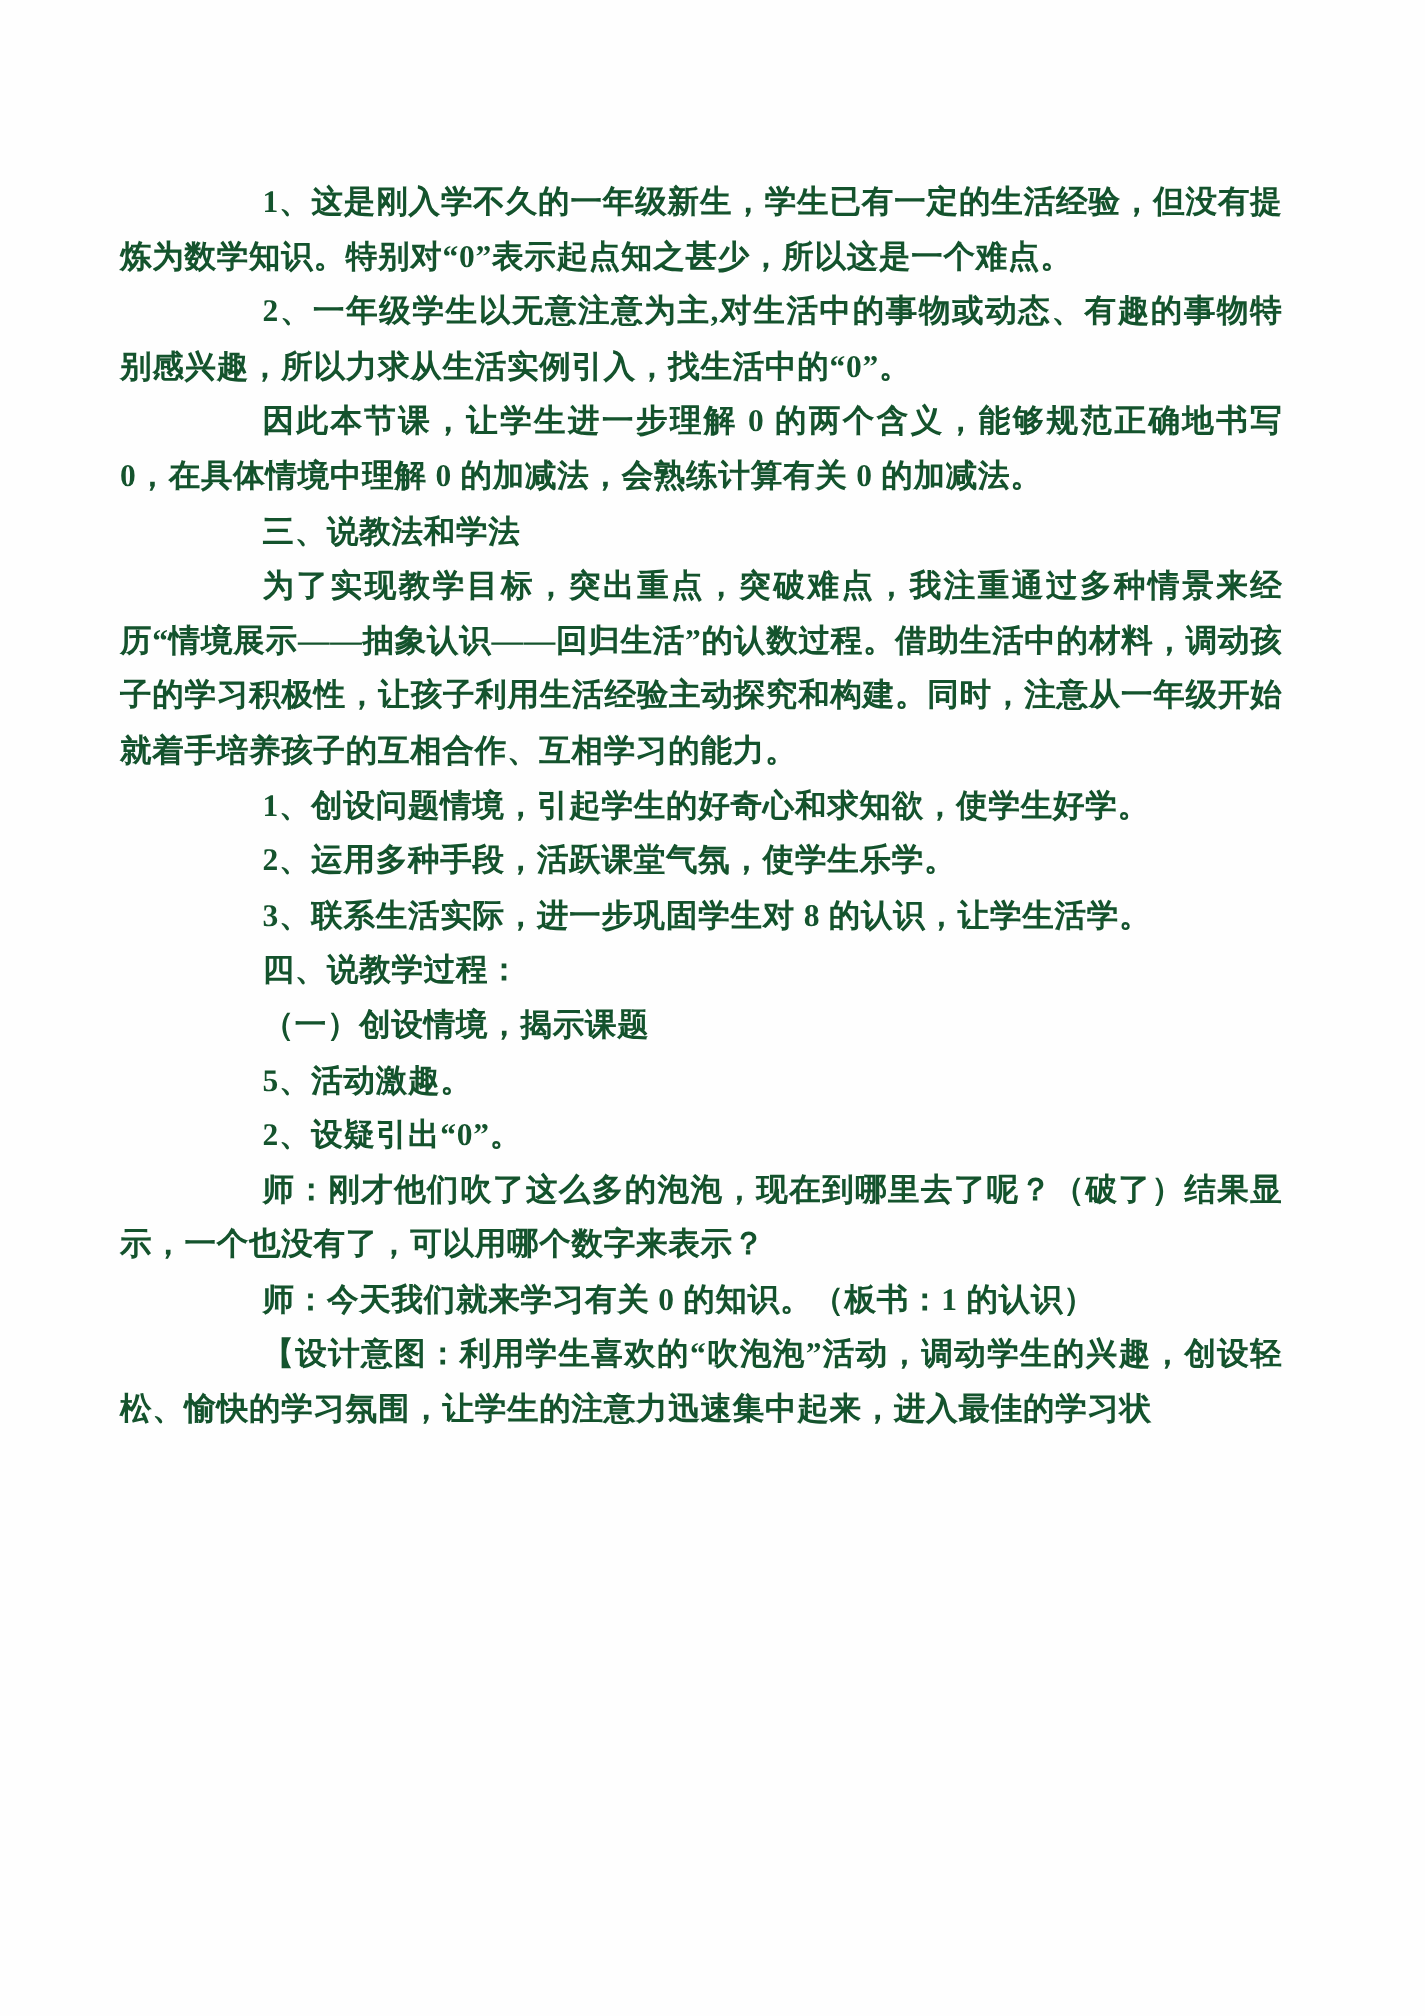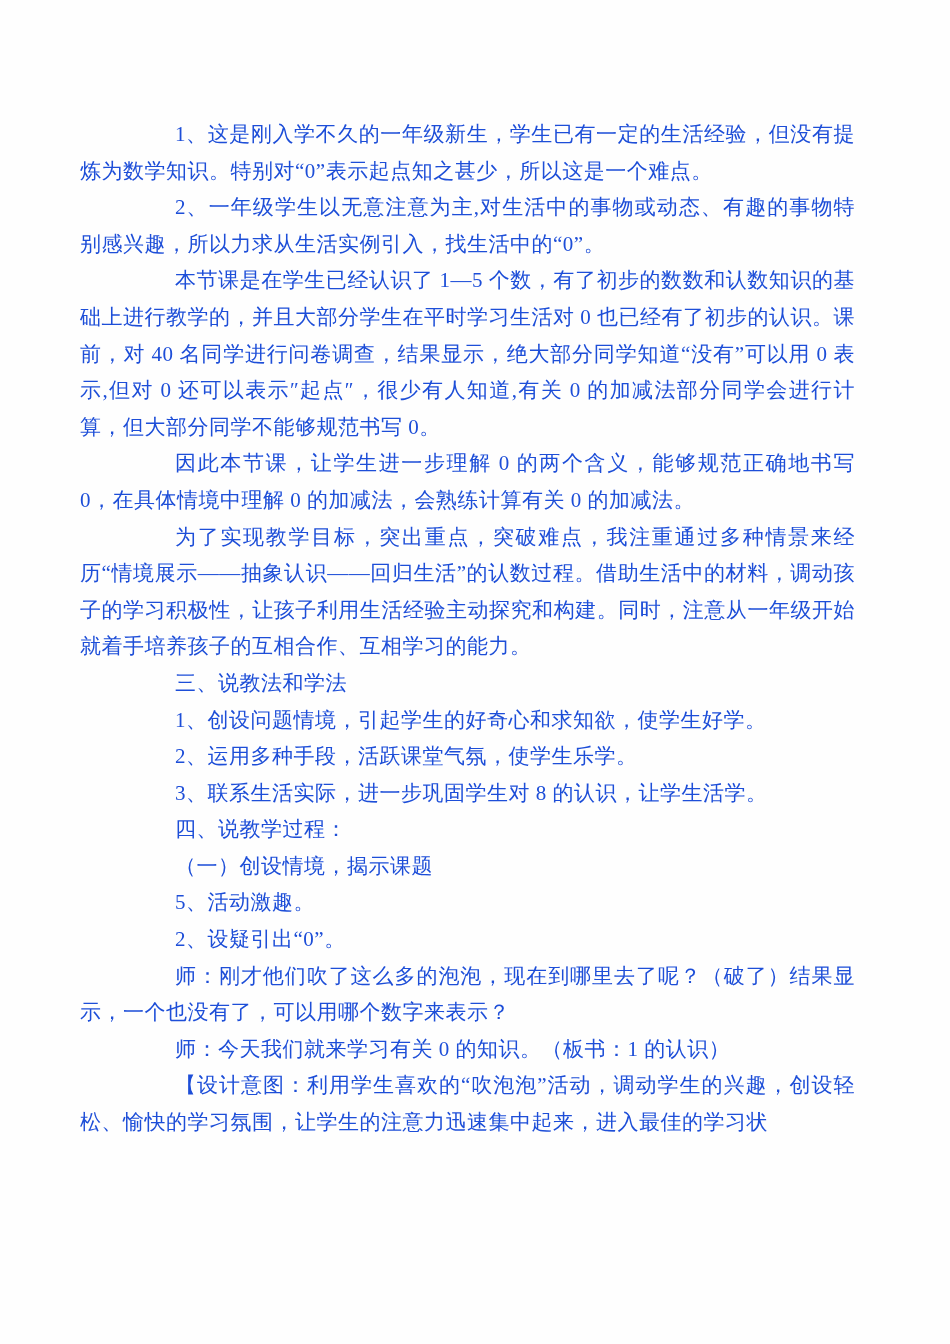--- a/index.html
+++ b/index.html
@@ -32,27 +32,26 @@
     text-align: justify;
     text-justify: inter-character;
     text-align-last: left;
     word-break: break-all;
   }
 </style>
 </head>
 <body style="background: rgb(254, 254, 254);">
 
 <div class="page">
-  <div class="doc-body" style="color: #1d4ed8;">
+  <div class="doc-body" style="color: #14532d; font-weight: bold;">
       <p class="para">1、这是刚入学不久的一年级新生，学生已有一定的生活经验，但没有提炼为数学知识。特别对“0”表示起点知之甚少，所以这是一个难点。</p>
       <p class="para">2、一年级学生以无意注意为主,对生活中的事物或动态、有趣的事物特别感兴趣，所以力求从生活实例引入，找生活中的“0”。</p>
-      <p class="para">本节课是在学生已经认识了 1—5 个数，有了初步的数数和认数知识的基础上进行教学的，并且大部分学生在平时学习生活对 0 也已经有了初步的认识。课前，对 40 名同学进行问卷调查，结果显示，绝大部分同学知道“没有”可以用 0 表示,但对 0 还可以表示″起点″，很少有人知道,有关 0 的加减法部分同学会进行计算，但大部分同学不能够规范书写 0。</p>
       <p class="para">因此本节课，让学生进一步理解 0 的两个含义，能够规范正确地书写 0，在具体情境中理解 0 的加减法，会熟练计算有关 0 的加减法。</p>
+      <p class="para">三、说教法和学法</p>
       <p class="para">为了实现教学目标，突出重点，突破难点，我注重通过多种情景来经历“情境展示——抽象认识——回归生活”的认数过程。借助生活中的材料，调动孩子的学习积极性，让孩子利用生活经验主动探究和构建。同时，注意从一年级开始就着手培养孩子的互相合作、互相学习的能力。</p>
-      <p class="para">三、说教法和学法</p>
       <p class="para">1、创设问题情境，引起学生的好奇心和求知欲，使学生好学。</p>
       <p class="para">2、运用多种手段，活跃课堂气氛，使学生乐学。</p>
       <p class="para">3、联系生活实际，进一步巩固学生对 8 的认识，让学生活学。</p>
       <p class="para">四、说教学过程：</p>
       <p class="para">（一）创设情境，揭示课题</p>
       <p class="para">5、活动激趣。</p>
       <p class="para">2、设疑引出“0”。</p>
       <p class="para">师：刚才他们吹了这么多的泡泡，现在到哪里去了呢？（破了）结果显示，一个也没有了，可以用哪个数字来表示？</p>
       <p class="para">师：今天我们就来学习有关 0 的知识。（板书：1 的认识）</p>
       <p class="para">【设计意图：利用学生喜欢的“吹泡泡”活动，调动学生的兴趣，创设轻松、愉快的学习氛围，让学生的注意力迅速集中起来，进入最佳的学习状</p>

